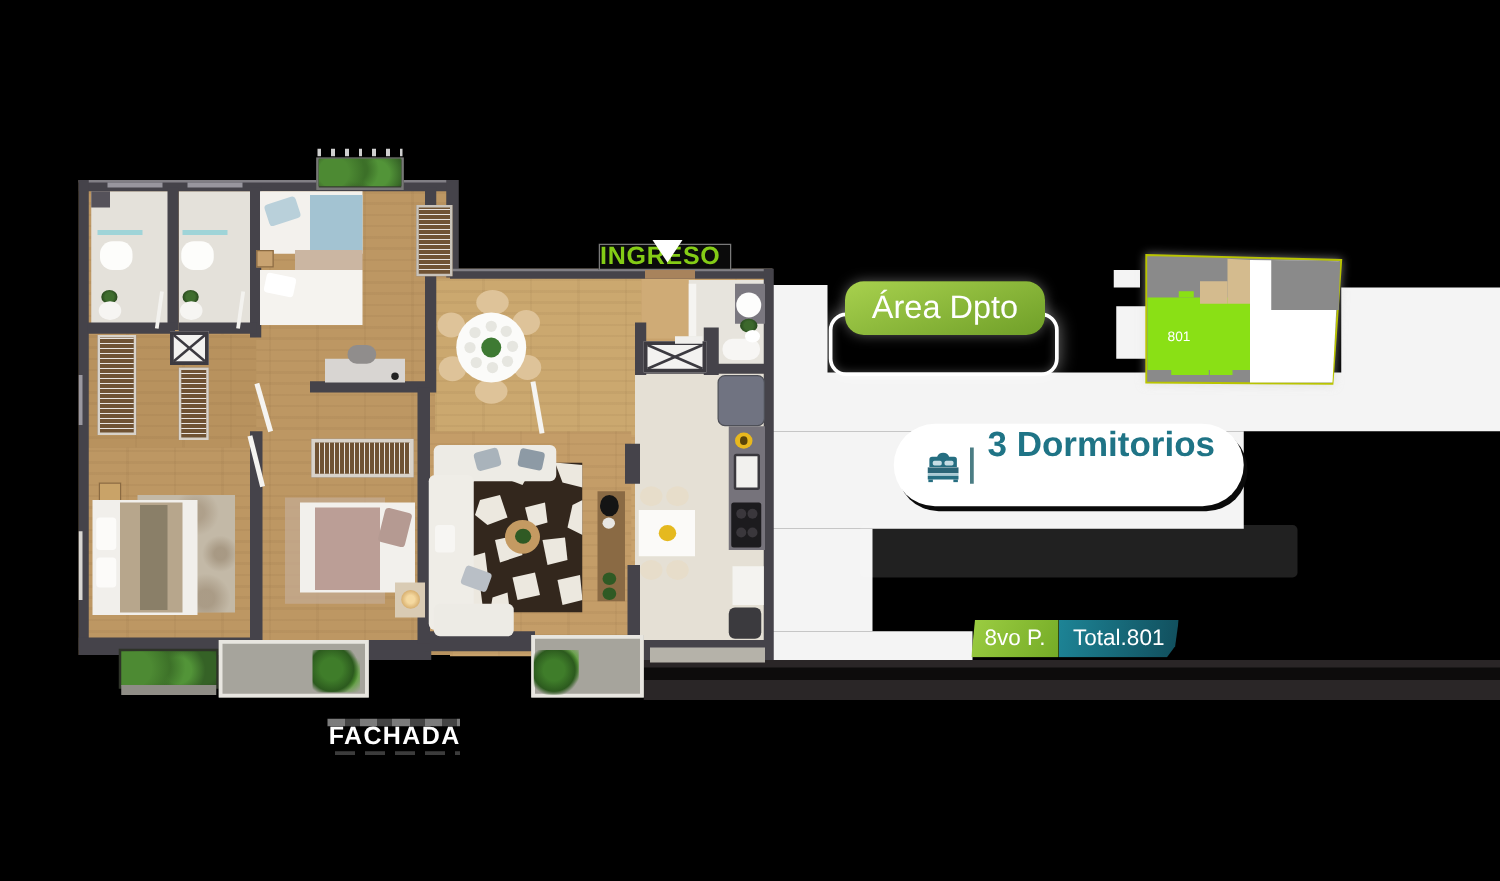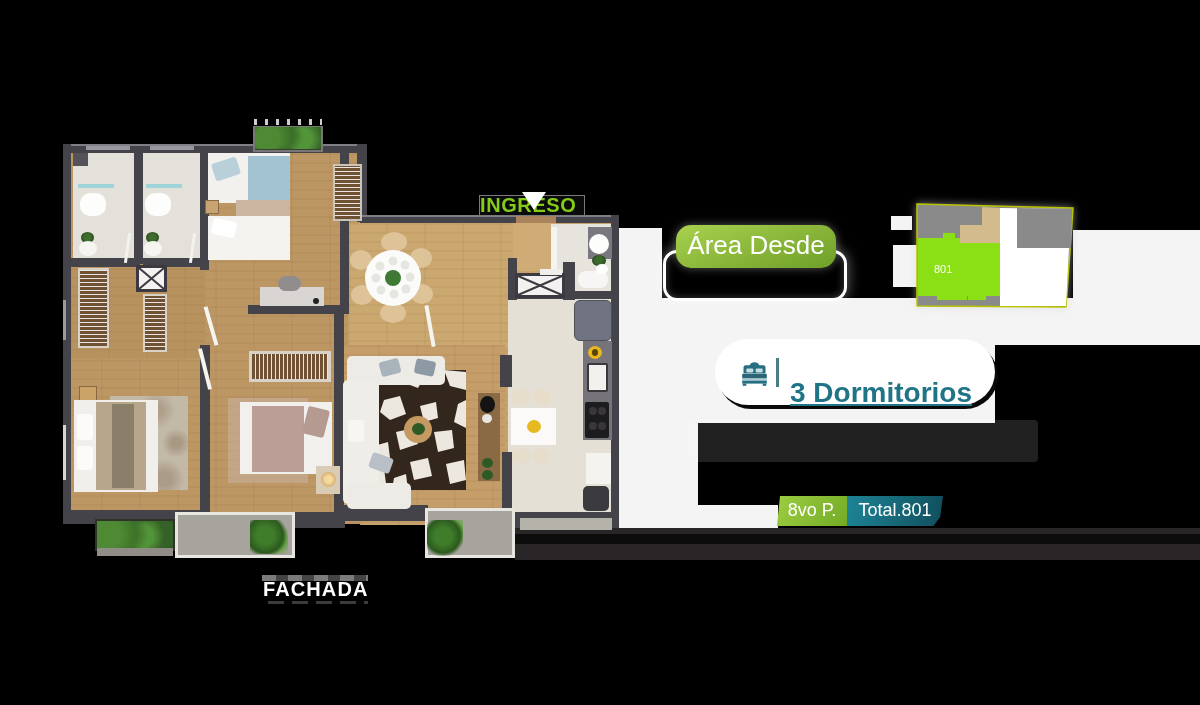--- a/index.html
+++ b/index.html
@@ -343,21 +343,21 @@
 </div>
 
 <div class="abs" style="left:479px;top:167px;width:106px;height:21px;background:#0b0b0b;border:1px solid #7a7a7a;box-sizing:border-box;color:#84cc16;font-weight:bold;font-size:20px;letter-spacing:0.6px;line-height:19px;margin-top:28px;">INGRESO</div>
 
 <svg class="abs" style="left:521px;top:191px;" width="26" height="20">
       <polygon points="1,1 25,1 13,19" fill="#fff"></polygon>
     </svg>
 
 <div class="abs" style="left:663px;top:250px;width:184px;height:51px;border:3px solid #fff;border-radius:14px;box-sizing:border-box;box-shadow:0 0 14px rgba(255,255,255,0.45), inset 0 0 8px rgba(255,255,255,0.25);"></div>
 
-<div class="abs" style="left:676px;top:225px;width:160px;height:43px;background:linear-gradient(160deg,#a8d14e,#6f9f28);border-radius:15px;color:#fff;font-size:26px;text-align:center;line-height:41px;box-shadow:0 0 10px rgba(255,255,255,0.35);">Área Desde</div>
+<div class="abs" style="left:676px;top:225px;width:160px;height:43px;background:linear-gradient(160deg,#a8d14e,#6f9f28);border-radius:15px;color:#fff;font-size:26px;text-align:center;line-height:41px;box-shadow:0 0 10px rgba(255,255,255,0.35);">Área Dpto</div>
 
 
 <svg class="abs" style="left:912px;top:199px;filter:drop-shadow(0 0 4px rgba(210,210,210,0.55));" width="166" height="114" viewBox="0 0 166 114">
   <polygon points="5,5 161,9 154,108 5,107" fill="#8a8a8a" stroke="#b9c400" stroke-width="1.5"></polygon>
   <polygon points="88,9 159,10 154,107 88,107" fill="#ffffff"></polygon>
   <polygon points="105,9 160,10 159,49 105,49" fill="#8a8a8a"></polygon>
   <polygon points="105,49 118,49 118,56 105,56" fill="#ffffff"></polygon>
   <polygon points="6,39 88,39 88,97 6,97" fill="#8ae015"></polygon>
   <polygon points="31,34 43,34 43,39 31,39" fill="#8ae015"></polygon>
   <polygon points="25,97 55,97 55,101 25,101" fill="#8ae015"></polygon>
@@ -372,21 +372,21 @@
   <path d="M2.5,12.5 L2.5,6.5 Q2.5,4.3 4.7,4.3 L8.7,4.3 Q9.8,1.2 13.5,1.2 Q17.2,1.2 18.3,4.3 L22.3,4.3 Q24.5,4.3 24.5,6.5 L24.5,12.5 Z" fill="#266e81"></path>
   <rect x="5.2" y="7.6" width="7.2" height="3.8" rx="1.4" fill="#c6dde4"></rect>
   <rect x="14.6" y="7.6" width="7.2" height="3.8" rx="1.4" fill="#c6dde4"></rect>
   <rect x="1.2" y="12.9" width="24.6" height="4.6" fill="#2b6577"></rect>
   <rect x="1.2" y="17.5" width="24.6" height="2.2" fill="#a9c9d3"></rect>
   <rect x="1.2" y="19.7" width="24.6" height="2.9" fill="#266e81"></rect>
   <rect x="1.7" y="22.6" width="3.6" height="2.2" fill="#266e81"></rect>
   <rect x="21.7" y="22.6" width="3.6" height="2.2" fill="#266e81"></rect>
 </svg>
 <div class="abs" style="left:776px;top:358px;width:3px;height:29px;background:#4b7d84;"></div>
-<div class="abs" style="left:790px;top:377px;width:195px;height:34px;color:#1f7486;font-size:28px;font-weight:bold;text-decoration:underline;">3 Dormitorios</div>
+<div class="abs" style="left:790px;top:340px;width:195px;height:34px;color:#1f7486;font-size:28px;font-weight:bold;">3 Dormitorios</div>
 
 <div class="abs" style="left:688px;top:420px;width:350px;height:42px;background:rgba(255,255,255,0.13);border-radius:4px;"></div>
 
 
 <div class="abs" style="left:777px;top:496px;width:70px;height:30px;background:linear-gradient(120deg,#9ccd42,#74ab26);color:#fff;font-size:18px;text-align:center;line-height:29px;clip-path:polygon(3px 0,100% 0,100% 100%,0 100%);">8vo P.</div>
 
 <div class="abs" style="left:847px;top:496px;width:96px;height:30px;background:linear-gradient(100deg,#1d8496,#114e5c);color:#fff;font-size:18px;text-align:center;line-height:29px;clip-path:polygon(0 0,100% 0,97% 70%,90% 100%,0 100%);">Total.801</div>
 
 <div class="abs" style="left:262px;top:575px;width:106px;height:6px;background-image:repeating-linear-gradient(90deg,#9a9a9a 0 14px,#555 14px 26px);opacity:0.8;"></div>
 

